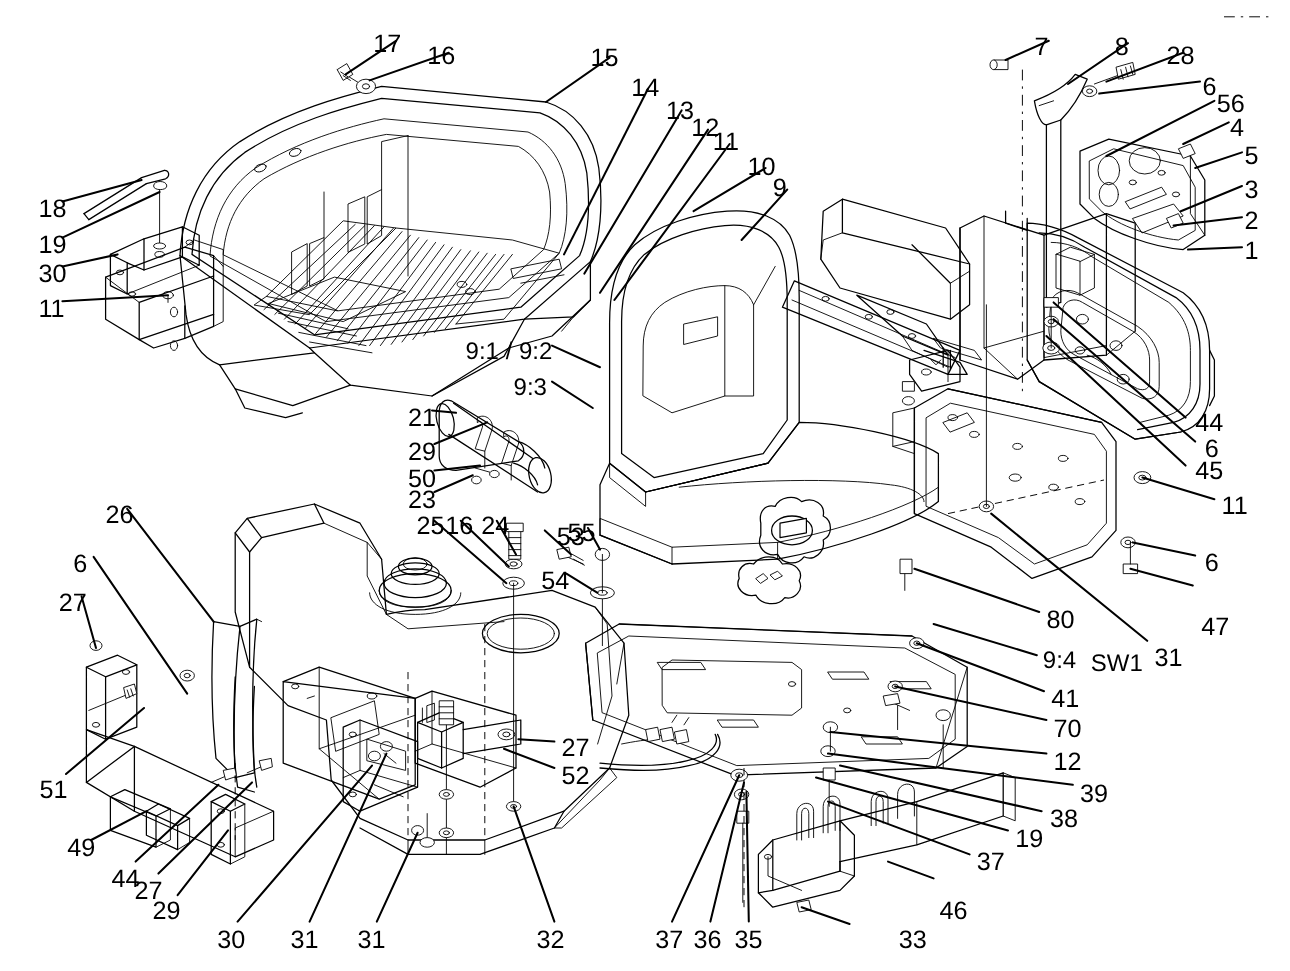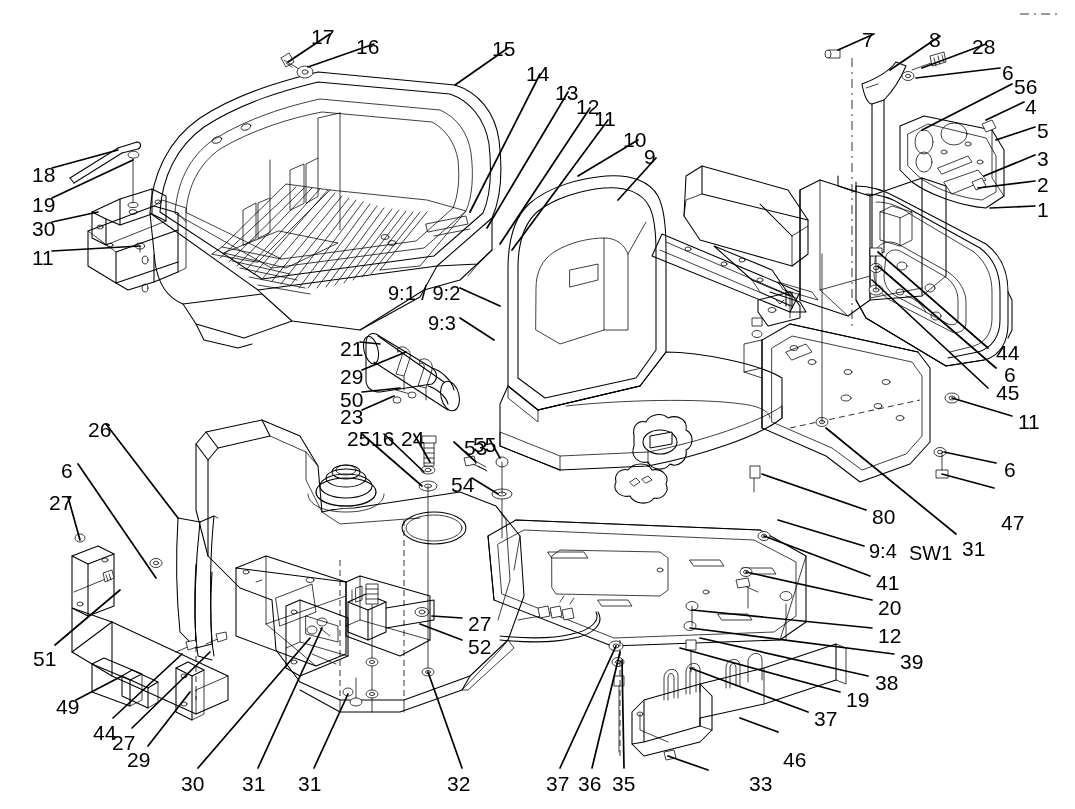--- a/index.html
+++ b/index.html
@@ -709,21 +709,21 @@
       <div class="callout" style="left: 1004px; top: 364px;">6</div>
       <div class="callout" style="left: 996px; top: 382px;">45</div>
       <div class="callout" style="left: 1018px; top: 411px;">11</div>
       <div class="callout" style="left: 1004px; top: 459px;">6</div>
       <div class="callout" style="left: 1001px; top: 512px;">47</div>
       <div class="callout" style="left: 872px; top: 506px;">80</div>
       <div class="callout sub" style="left: 869px; top: 541px;">9:4</div>
       <div class="callout sub" style="left: 909px; top: 543px;">SW1</div>
       <div class="callout" style="left: 962px; top: 538px;">31</div>
       <div class="callout" style="left: 876px; top: 572px;">41</div>
-      <div class="callout" style="left: 878px; top: 597px;">20</div>
+      <div class="callout" style="left: 878px; top: 597px;">70</div>
       <div class="callout" style="left: 878px; top: 625px;">12</div>
       <div class="callout" style="left: 900px; top: 651px;">39</div>
       <div class="callout" style="left: 875px; top: 672px;">38</div>
       <div class="callout" style="left: 846px; top: 689px;">19</div>
       <div class="callout" style="left: 814px; top: 708px;">37</div>
       <div class="callout" style="left: 783px; top: 729px; margin-top: 20px;">46</div>
       <div class="callout" style="left: 88px; top: 419px;">26</div>
       <div class="callout" style="left: 61px; top: 460px;">6</div>
       <div class="callout" style="left: 49px; top: 492px;">27</div>
       <div class="callout" style="left: 33px; top: 648px;">51</div>

